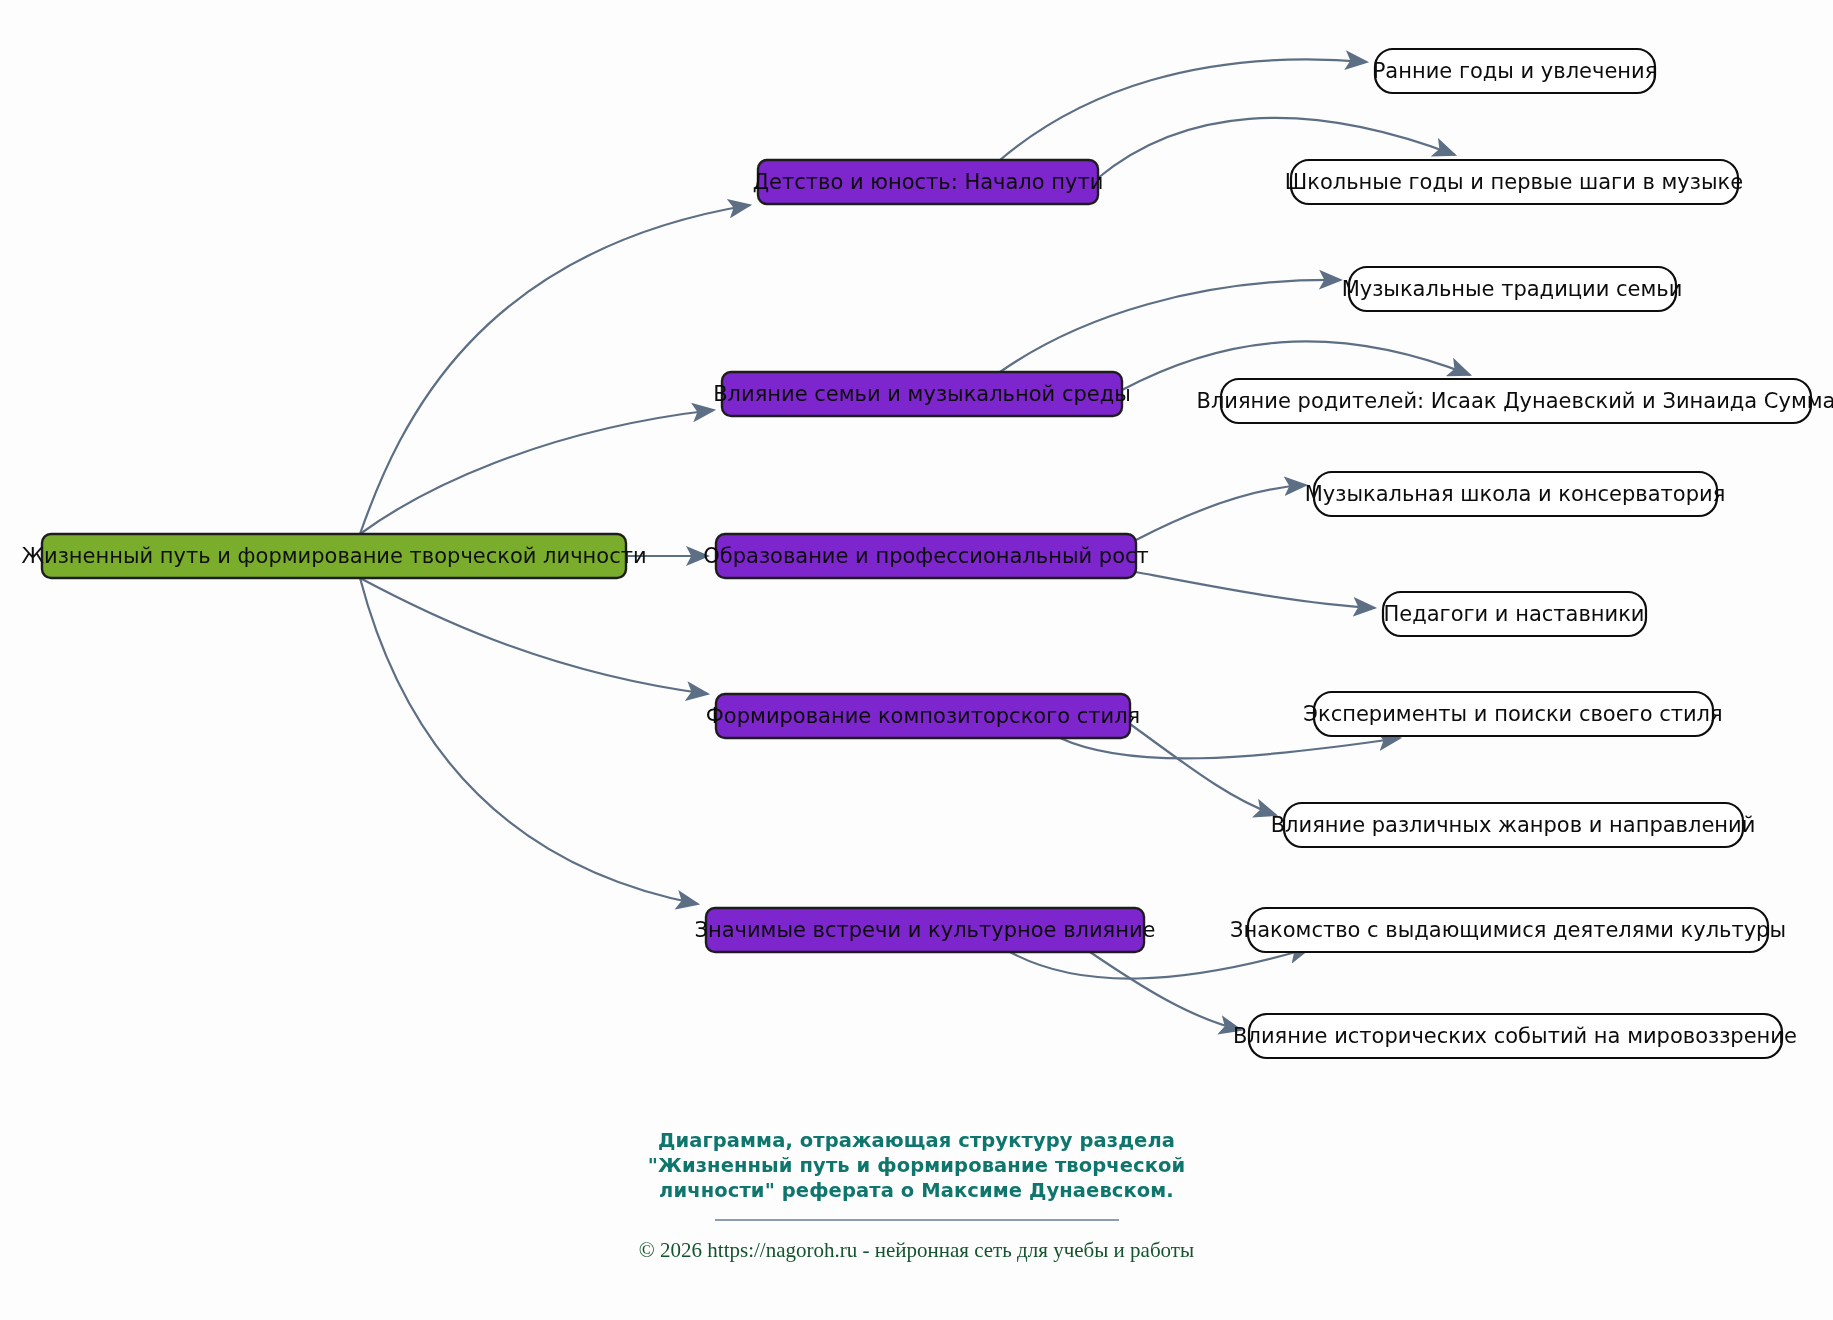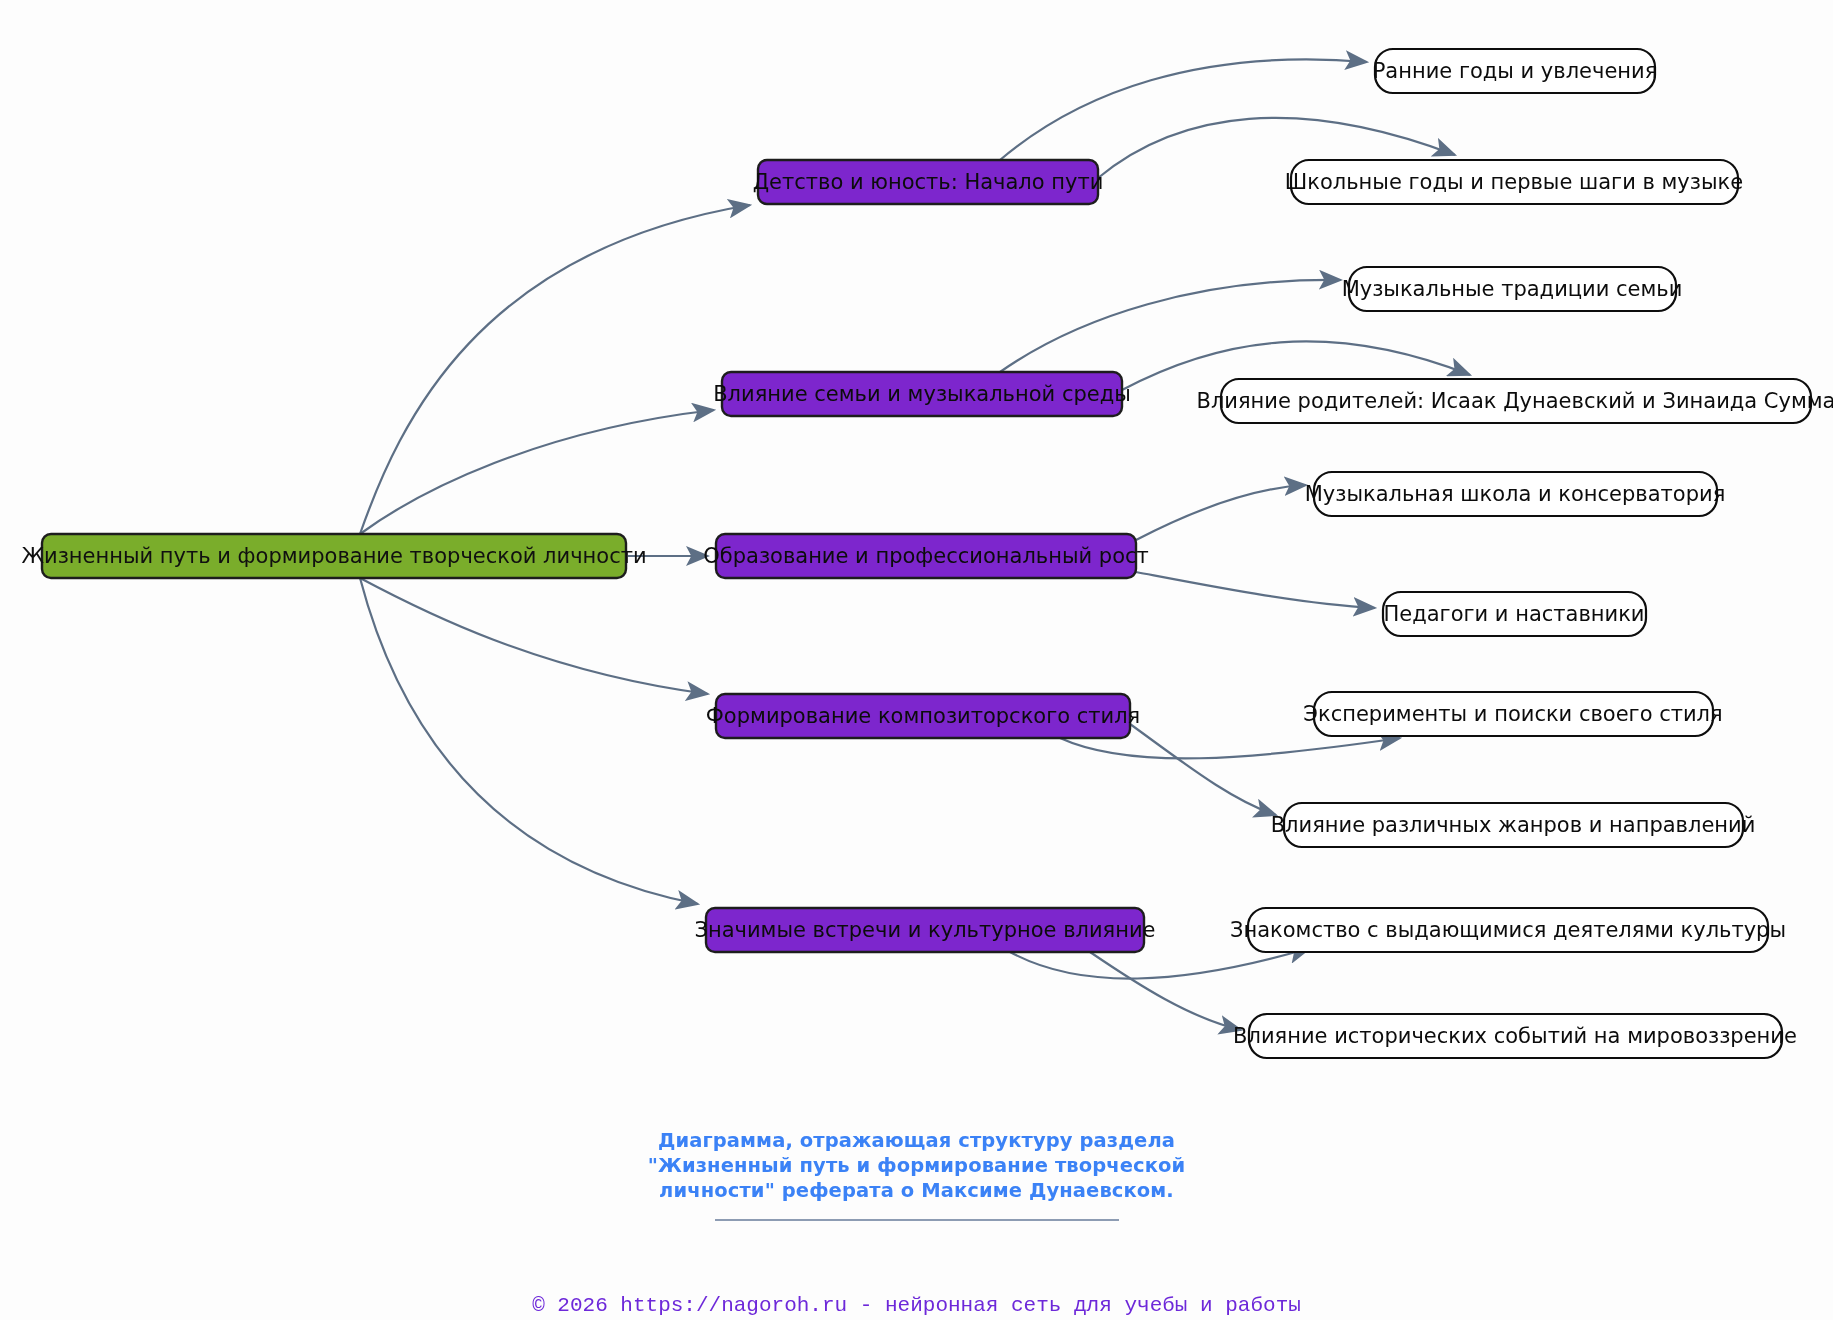--- a/index.html
+++ b/index.html
@@ -61,39 +61,39 @@
     position: absolute;
     left: 0;
     right: 0;
     top: 1128px;
     text-align: center;
   }
   .caption-line {
     font-family: "DejaVu Sans", "Liberation Sans", sans-serif;
     font-size: 19.5px;
     font-weight: bold;
-    color: #3b82f6;
+    color: #0f766e;
     line-height: 25px;
     letter-spacing: 0.1px;
   }
   .caption-rule {
     width: 404px;
     height: 0;
     border-top: 2px solid #8d9cb3;
     margin: 16px auto 0 auto;
   }
   .footer-line {
     position: absolute;
     left: 0;
     right: 0;
-    top: 1294px;
+    top: 1238px;
     text-align: center;
-    font-family: Liberation Mono, monospace;
+    font-family: Liberation Serif, serif;
     font-size: 21px;
-    color: #6d28d9;
+    color: #14532d;
   }
 </style>
 </head>
 <body>
 
 <div id="mindmap-root">
   <svg class="diagram" viewBox="0 0 1833 1320">
     <defs>
       <marker id="arrowhead" markerWidth="11" markerHeight="9" refX="10" refY="4.5" orient="auto" markerUnits="strokeWidth">
         <path d="M0,0 L11,4.5 L0,9 L2.4,4.5 Z" fill="#5d6f85"></path>

